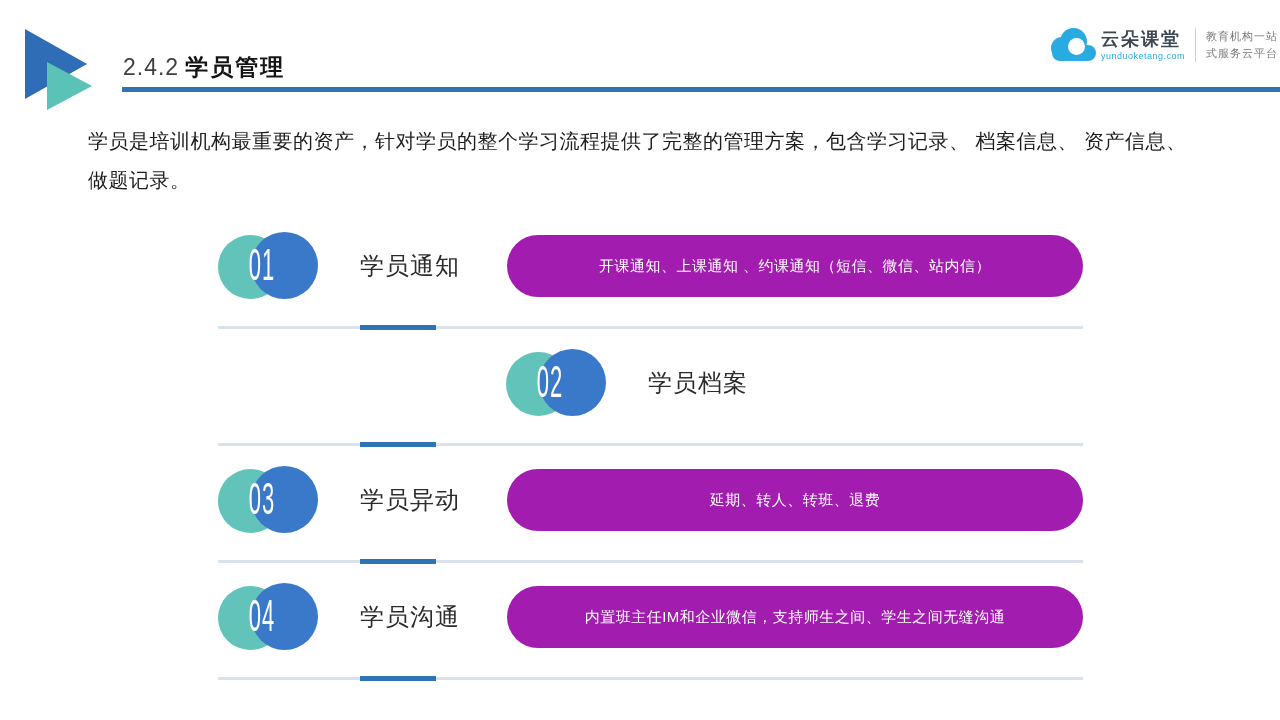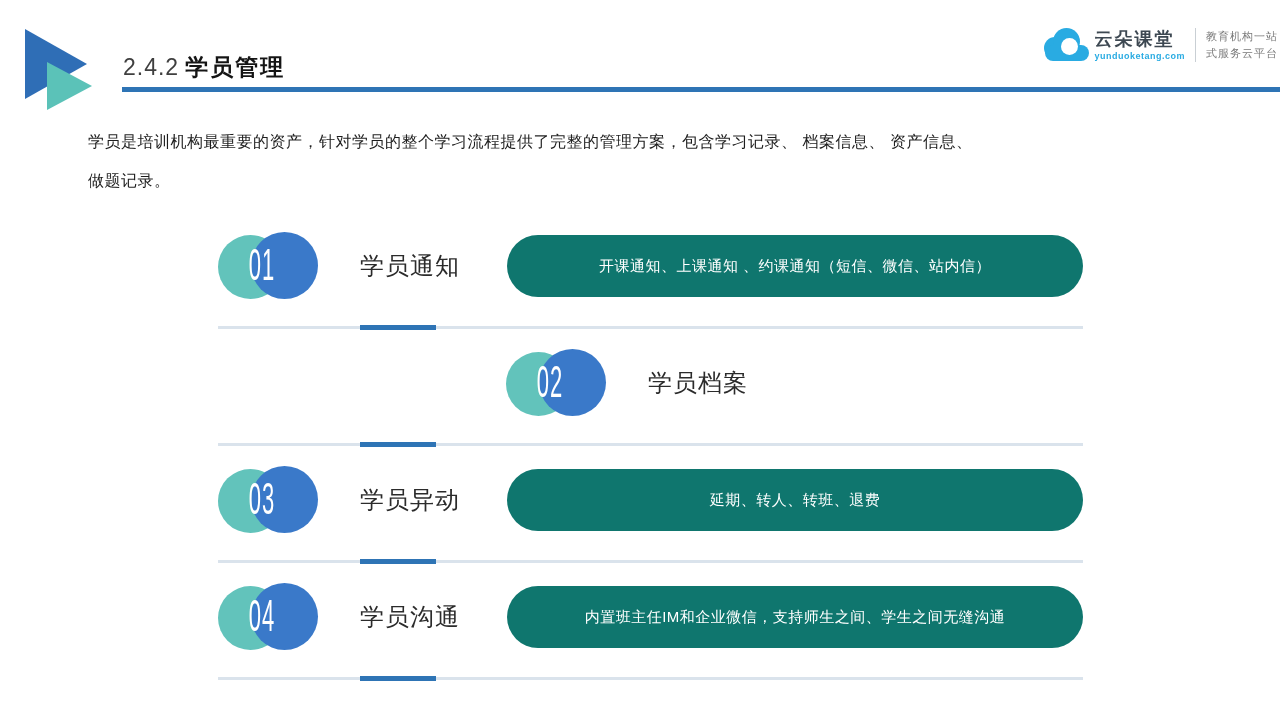--- a/index.html
+++ b/index.html
@@ -31,46 +31,46 @@
 
   .brand { position:absolute; right:2px; top:28px; display:flex; align-items:center; }
   .cloud { width:46px; height:34px; position:relative; margin-right:4px; }
   .cloud i { position:absolute; background:#29ABE2; border-radius:50%; display:block; }
   .cloud .c1 { width:22px; height:22px; left:0; top:9px; }
   .cloud .c2 { width:27px; height:27px; left:9px; top:0; }
   .cloud .base { width:44px; height:16px; left:1px; bottom:1px; border-radius:8px; }
   .cloud .cut { position:absolute; width:17px; height:17px; left:17px; top:10px; background:#fff; border-radius:50%; }
   .brand-text { text-align:left; }
   .brand-name { font-size:18px; font-weight:700; color:#3D4852; letter-spacing:2px; line-height:20px; }
-  .brand-domain { font-size:9px; color:#29ABE2; letter-spacing:0.5px; margin-top:2px;font-weight:bold; }
+  .brand-domain { font-size:9px; color:#29ABE2; letter-spacing:0.5px; margin-top:2px; }
   .brand-divider { width:1px; height:34px; background:#C9CFD4; margin:0 10px; }
   .brand-tagline { font-size:11px; color:#7A7A7A; line-height:17px; letter-spacing:1px; }
 
   
-  .intro { position:absolute; left:88px; top:122px; font-size:16px; line-height:39px; color:#1d1d1d; letter-spacing:0.5px; }
+  .intro { position:absolute; left:88px; top:122px; font-size:20px; line-height:39px; color:#1d1d1d; letter-spacing:0.5px; }
 
   
   .rows { position:absolute; left:218px; top:220px; width:865px; }
   .row-block { position:relative; }
   .row { display:flex; align-items:center; height:92px;justify-content:center; }
 
   .badge { position:relative; width:104px; height:70px; flex:0 0 104px; }
   .badge .c { position:absolute; border-radius:50%; }
   .badge .teal { width:65px; height:64px; left:0; top:4px; background:#62C3BB; z-index:1; }
   .badge .blue { width:67px; height:67px; left:33px; top:1px; background:#3A79C9; z-index:2; }
   .badge .num {
     position:absolute; z-index:3; left:14px; top:50%; width:60px; text-align:center;
     color:#ffffff; font-size:44px; line-height:1; font-weight:400;
     transform:translateY(-52%) scaleX(0.5); letter-spacing:2px;
   }
 
   .row-label { width:147px; flex:0 0 147px; margin-left:38px; font-size:24px; color:#2b2b2b; letter-spacing:1px; }
 
   .pill {
-    flex:1; height:62px; border-radius:31px; background:#0f766e;
+    flex:1; height:62px; border-radius:31px; background:#a21caf;
     display:flex; align-items:center; justify-content:center;
     color:#ffffff; font-size:15px; letter-spacing:0.5px; padding:0 24px; text-align:center;
   }
 
   .divider { position:relative; height:3px; background:#DAE3EC; margin:14px 0 8px 0; }
   .divider .accent { position:absolute; left:142px; top:-1px; width:76px; height:5px; background:#2E74B5; }
 </style>
 </head>
 <body>
 

